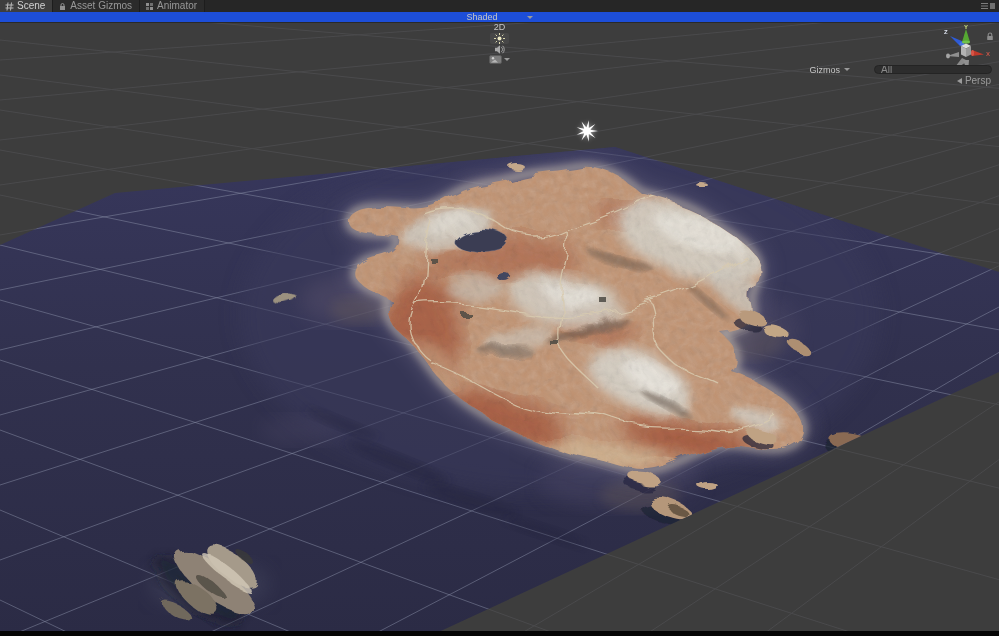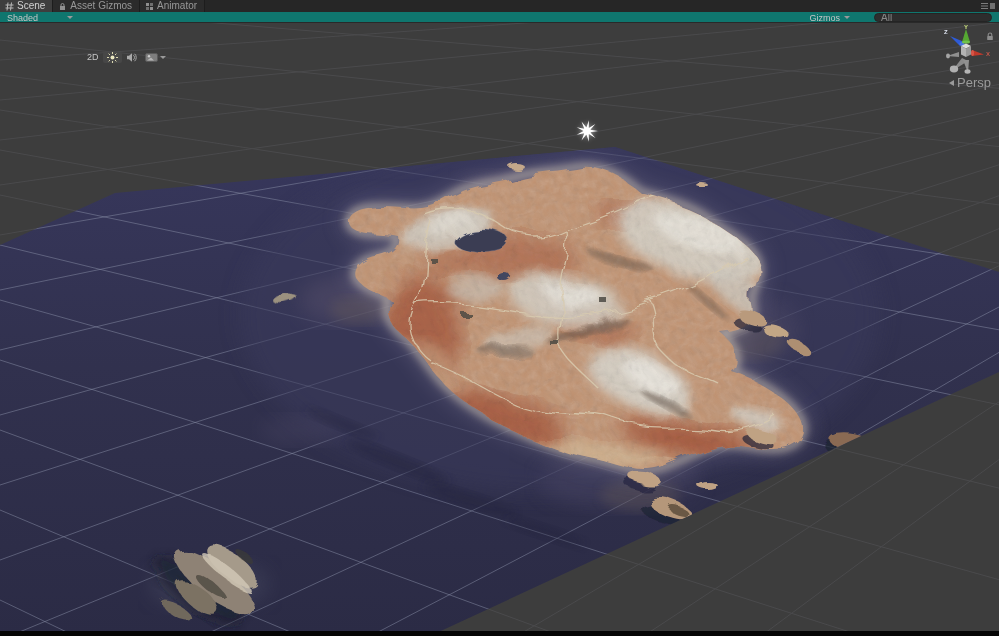--- a/index.html
+++ b/index.html
@@ -11,44 +11,44 @@
             background:#262626; display:flex; align-items:stretch; z-index:30; }
   .tab { display:flex; align-items:center; gap:3px; padding:0 7px 0 5px;
          font-size:10px; color:#989898; background:#2b2b2b; border-right:1px solid #1d1d1d;
          white-space:nowrap; line-height:12px; }
   .tab.active { background:#3e3e3e; color:#d2d2d2; border-right:1px solid #1d1d1d; }
   .ticon { width:9px; height:9px; flex:0 0 auto; }
   .panemenu { margin-left:auto; display:flex; align-items:center; padding:0 4px; }
 
   
   .toolbar { position:absolute; left:0; top:12px; width:999px; height:11px;
-             background:#0f766e; border-bottom:1px solid #292929; display:flex;
-             align-items:flex-start; font-size:9px; color:#c6c6c6; z-index:30; padding:0 3px; }
-  .tbtn { display:flex; align-items:center; gap:2px; height:11px; padding:0 4px; line-height:11px;margin-top:40px; }
+             background:#1d4ed8; border-bottom:1px solid #292929; display:flex;
+             align-items:center; font-size:9px; color:#c6c6c6; z-index:30; padding:0 3px;flex-direction:column; }
+  .tbtn { display:flex; align-items:center; gap:2px; height:11px; padding:0 4px; line-height:11px; }
   .dropdown { display:flex; align-items:center; gap:4px; height:11px; padding:0 4px; }
   .caret { width:0; height:0; border-left:3px solid transparent; border-right:3px solid transparent;
            border-top:3px solid #9a9a9a; }
   .shaded { width:74px; justify-content:space-between; }
   .sep { width:6px; }
   .tright { margin-left:auto; display:flex; align-items:center; gap:20px; margin-right:4px; }
   .searchpill { display:flex; align-items:center; gap:2px; width:118px; height:9px;
                 background:#2d2d2d; border:1px solid #242424; border-radius:5px; padding:0 4px; }
   .searchpill input { flex:1; background:transparent; border:none; outline:none; color:#8a8a8a;
                       font-size:10px; font-family:"Liberation Sans",sans-serif; height:8px; padding:0; }
 
   
   .viewport { position:absolute; left:0; top:23px; width:999px; height:613px; background:#3d3d3d; }
   .scene-svg { position:absolute; left:0; top:0; width:999px; height:613px; display:block; }
 
   .bottom-edge { position:absolute; left:0; bottom:0; width:999px; height:5px; background:#050505; z-index:20; }
 
   
   .gizmo { position:absolute; right:2px; top:2px; width:62px; height:62px; z-index:25; }
   .persp { position:absolute; right:8px; top:52px; display:flex; align-items:center; gap:3px;
-           color:#9b9b9b; font-size:13px; z-index:26; }
+           color:#9b9b9b; font-size:10px; z-index:26; }
   .persp-arrow { width:0; height:0; border-top:3px solid transparent; border-bottom:3px solid transparent;
                  border-right:5px solid #9b9b9b; }
   .gizmo-lock { position:absolute; right:5px; top:4px; z-index:26; }
   .axis-label { font-size:6px; font-weight:bold; }
 </style>
 </head>
 <body>
 
 <div class="tabbar">
   <div class="tab active">

